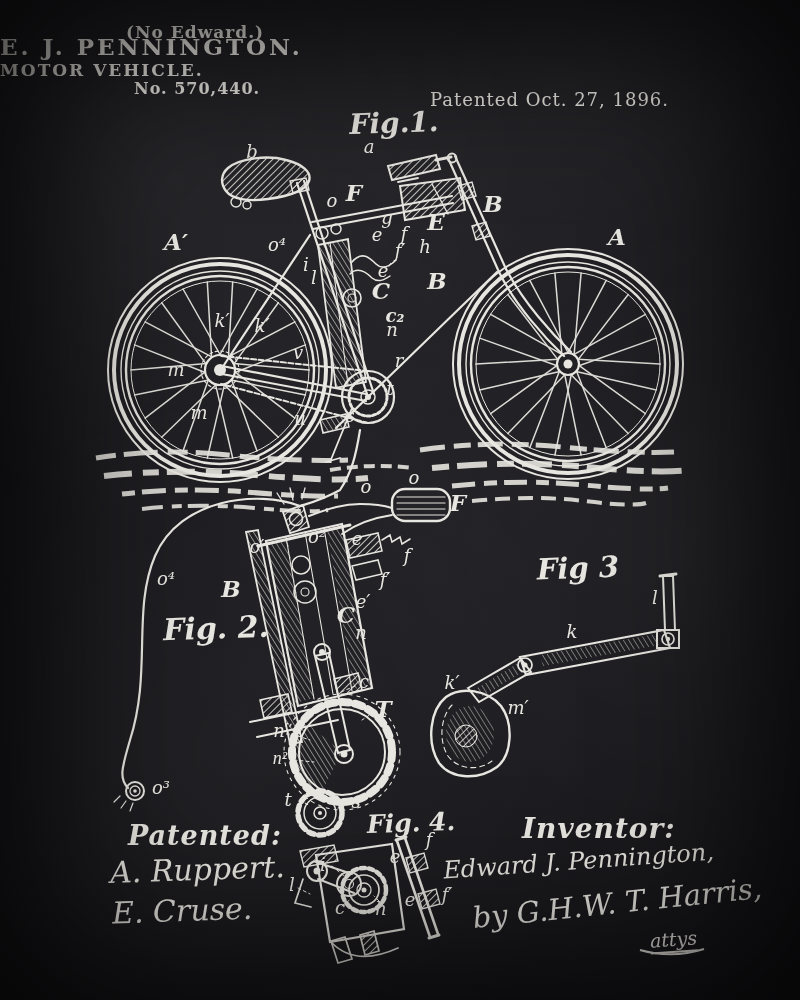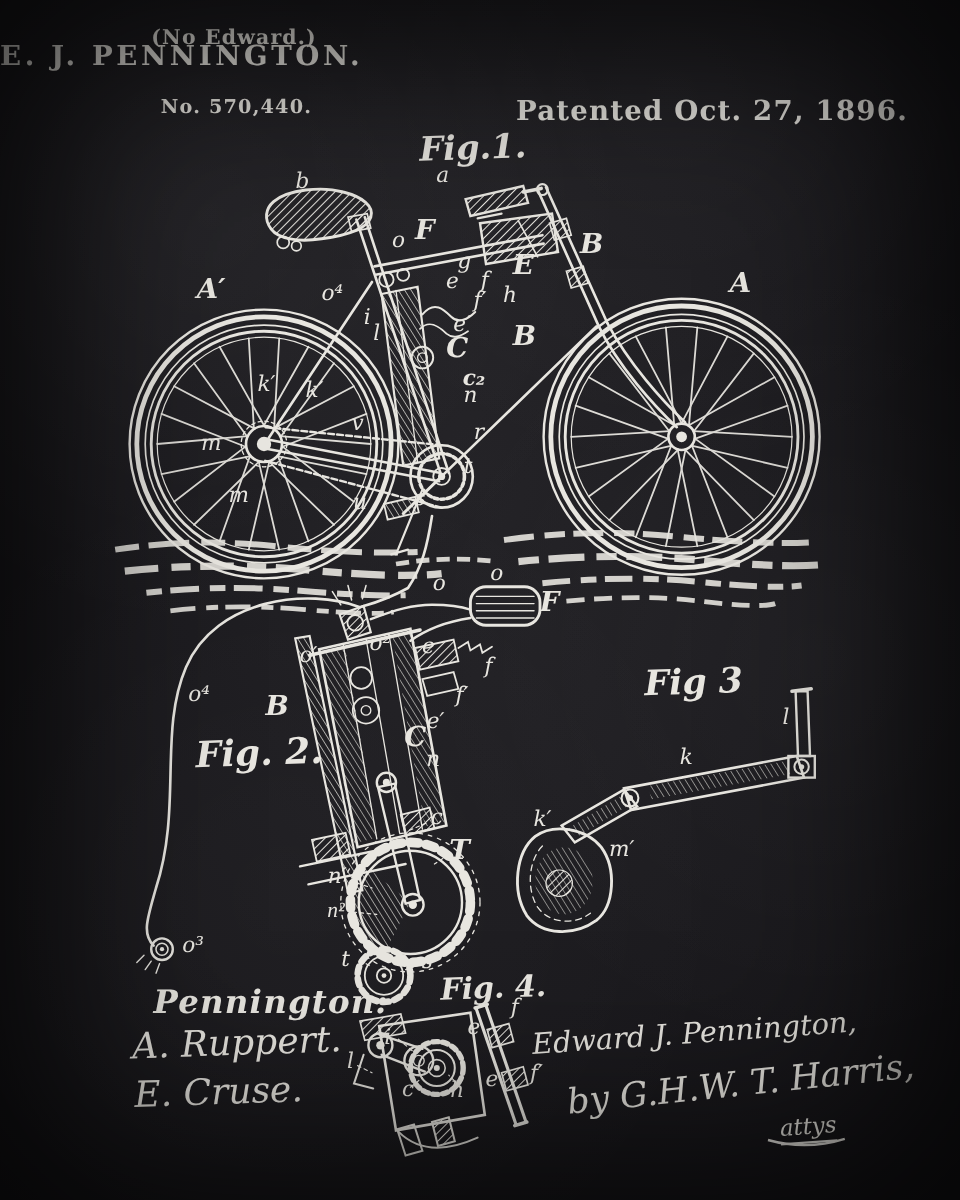--- a/index.html
+++ b/index.html
@@ -20,21 +20,21 @@
     box-shadow: inset 0 0 150px 45px rgba(0,0,0,0.72);
   }
   svg.art{ position:absolute; left:0; top:0; }
   .layer{ position:absolute; inset:0; }
   .t{ position:absolute; white-space:nowrap; }
   .header-center{ left:0; width:790px; text-align:left; }
   .no-model   { left:126px; top:22px;  font-size:17px; font-weight:bold; letter-spacing:1px; }
   .title      { top:33px;  font-size:23px; font-weight:bold; letter-spacing:3px; }
   .subtitle   { top:60px;  font-size:17px; font-weight:bold; letter-spacing:2px; }
   .pat-no     { left:134px; top:79px; font-size:16px; font-weight:bold; letter-spacing:1px; }
-  .pat-date   { left:430px; top:79px; font-size:23px; font-weight:bold; letter-spacing:1px; }
+  .pat-date   { left:430px; top:89px; font-size:18px; font-weight:normal; letter-spacing:1px; }
   .fig-cap{ font-style:italic; font-weight:bold; transform:translate(-50%,-50%) rotate(-2deg); }
   .cap1{ left:394px; top:123px; font-size:28px; }
   .cap2{ left:216px; top:628px; font-size:30px; }
   .cap3{ left:578px; top:568px; font-size:29px; }
   .cap4{ left:411px; top:823px; font-size:25px; }
   .part-label{
     position:absolute; transform:translate(-50%,-50%);
     font-style:italic; font-size:18px; line-height:1; color:var(--ink);
   }
   .part-label.cap{ font-size:23px; font-weight:bold; }
@@ -287,20 +287,21 @@
       <path d="M332,943 Q356,967 398,948" stroke-width="1.7"></path>
       <path d="M332,866 L344,876 M298,888 L310,894 M342,906 L352,898 M383,905 L374,896" stroke-width="1" stroke-dasharray="3 3"></path>
     </g>
 
     <path d="M640,950 q32,9 64,-1" stroke="var(--ink)" fill="none" stroke-width="2"></path>
   </svg>
 
   <div class="layer">
     <span class="t no-model">(No Edward.)</span>
     <span class="t header-center title">E. J. PENNINGTON.</span>
+    <span class="t header-center subtitle">MOTOR VEHICLE.</span>
     <span class="t pat-no">No. 570,440.</span>
     <span class="t pat-date">Patented Oct. 27, 1896.</span>
 
     <span class="t fig-cap cap1">Fig.1.</span>
     <span class="t fig-cap cap2">Fig. 2.</span>
     <span class="t fig-cap cap3">Fig 3</span>
     <span class="t fig-cap cap4">Fig. 4.</span>
 
     <div class="layer">
         <span class="part-label" style="left: 252px; top: 152px;">b</span>
@@ -366,21 +367,22 @@
         <span class="part-label" style="left: 323px; top: 865px;">i</span>
         <span class="part-label" style="left: 292px; top: 885px;">l</span>
         <span class="part-label" style="left: 340px; top: 908px;">c</span>
         <span class="part-label" style="left: 381px; top: 909px;">h</span>
         <span class="part-label" style="left: 395px; top: 857px;">e</span>
         <span class="part-label" style="left: 410px; top: 900px;">e</span>
         <span class="part-label" style="left: 429px; top: 840px;">f</span>
         <span class="part-label" style="left: 447px; top: 895px;">f′</span>
       </div>
 
-    <span class="t witness-head">Pennington:</span>
+    <span class="t witness-head">Patented:</span>
     <span class="t witness-1">A. Ruppert.</span>
     <span class="t witness-2">E. Cruse.</span>
 
+    <span class="t inventor-head">Inventor:</span>
     <span class="t inventor-sig">Edward J. Pennington,</span>
     <span class="t attorney-sig">by G.H.W. T. Harris,</span>
     <span class="t attys">attys</span>
   </div>
 </div>
 
 </body></html>

